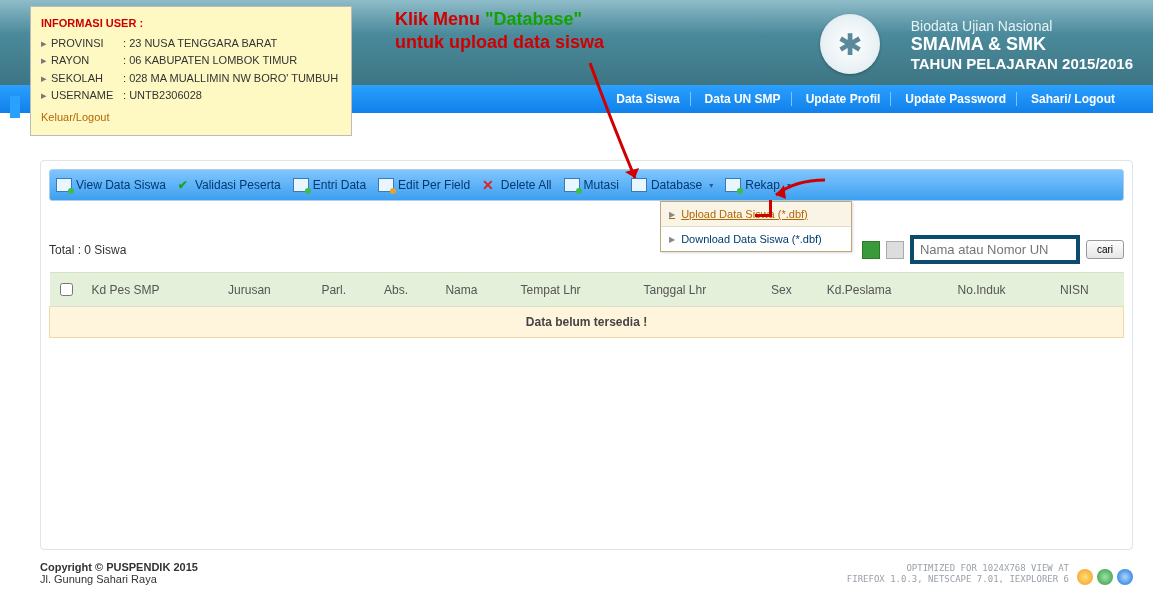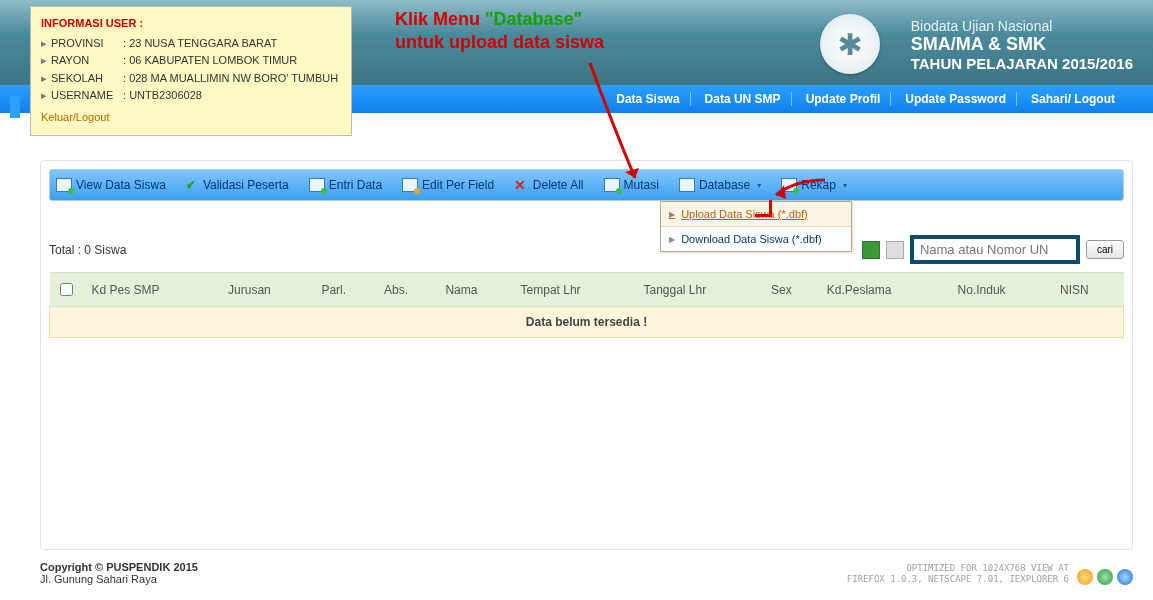--- a/index.html
+++ b/index.html
@@ -24,21 +24,21 @@
 .userbox .val{}
 .userbox .logout{color:#b36700;margin-top:4px;cursor:pointer}
 
 .annot{position:absolute;left:395px;top:8px;color:#d00000;font-size:18px;font-weight:bold;line-height:1.3}
 .annot .green{color:#13a300}
 
 .sideblue{position:absolute;left:10px;top:96px;width:10px;height:22px;background:#2aa0ff}
 
 .panel{position:absolute;left:40px;right:20px;top:160px;bottom:50px;border:1px solid #dde4ea;border-radius:4px;background:#fff;padding:8px}
 
-.toolbar{height:30px;border:1px solid #a9cfef;background:linear-gradient(180deg,#81c5ff 0%,#3da0ef 100%);border-radius:3px;display:flex;align-items:center;padding:0 6px;gap:20px;color:#003a6f;font-size:12px;position:relative}
+.toolbar{height:30px;border:1px solid #a9cfef;background:linear-gradient(180deg,#81c5ff 0%,#3da0ef 100%);border-radius:3px;display:flex;align-items:center;padding:0 6px;gap:12px;color:#003a6f;font-size:12px;position:relative}
 .tbtn{display:flex;align-items:center;gap:4px;cursor:pointer;white-space:nowrap}
 .tbtn .sq{width:14px;height:12px;background:#eaf6ff;border:1px solid #3a7ab5;position:relative}
 .tbtn .sq::after{content:"";position:absolute;right:-3px;bottom:-3px;width:6px;height:6px;background:#3bbf4b;border-radius:50%}
 .tbtn.edit .sq::after{background:#e8a32b}
 .tbtn.check{color:#003a6f}
 .tbtn.check::before{content:"✔";color:#1aa61a;font-weight:bold;margin-right:3px}
 .tbtn.del{color:#003a6f}
 .tbtn.del::before{content:"✕";color:#d22;font-weight:bold;font-size:14px;margin-right:3px}
 .tbtn.db .sq::after{display:none}
 .tbtn.db::after,.tbtn.rekap::after{content:"▾";font-size:8px;margin-left:3px;color:#2a5a8a}

